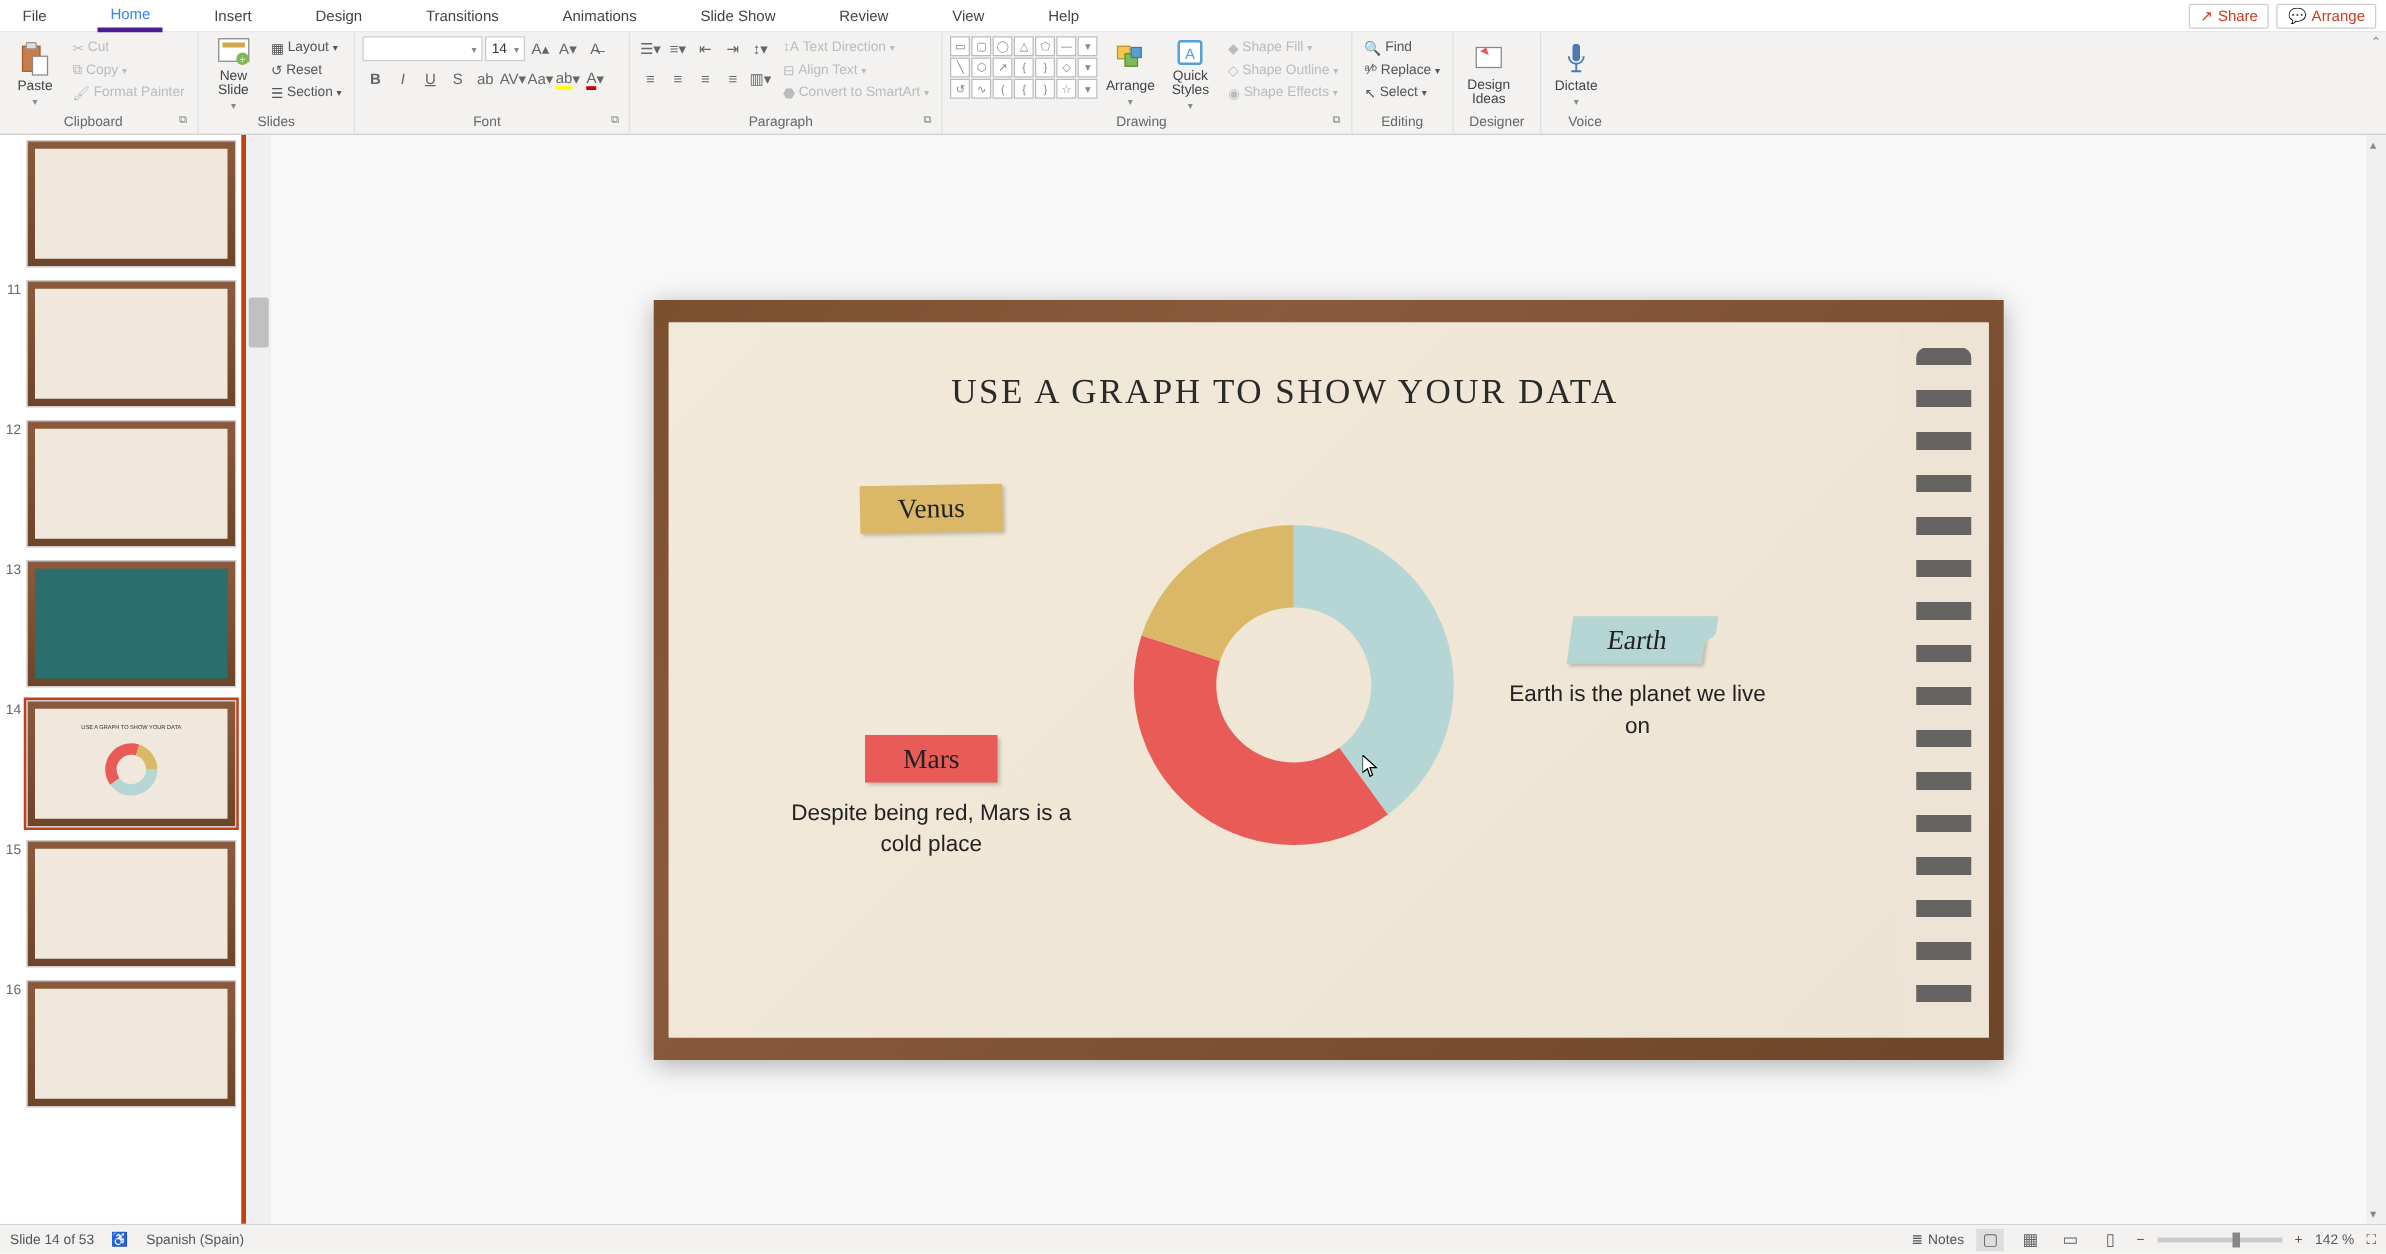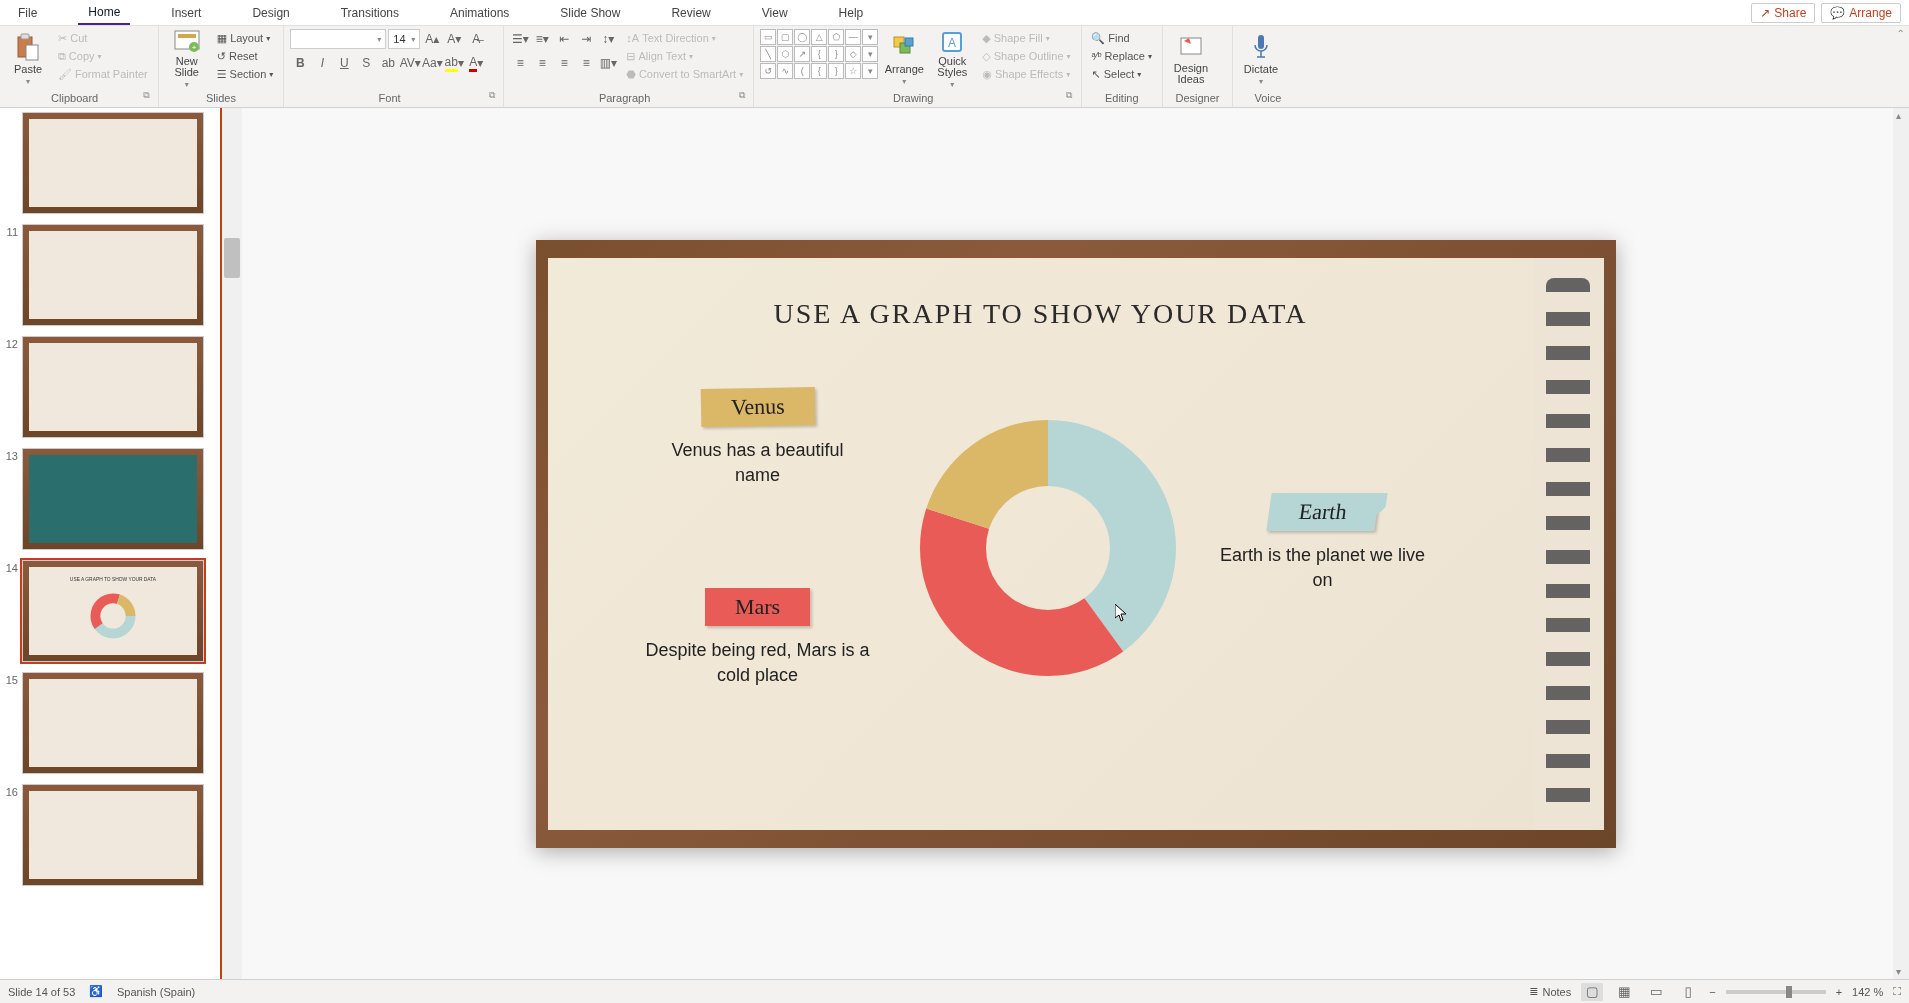--- a/index.html
+++ b/index.html
@@ -2,21 +2,21 @@
 <html><head>
 <meta charset="utf-8">
 <style>
 * { box-sizing: border-box; margin: 0; padding: 0; font-family: "Segoe UI", Arial, sans-serif; }
 html, body { width: 100%; height: 100%; overflow: hidden; background: #fff; }
 body { font-size: 12px; color: #333; }
 
 
 .menubar { display: flex; align-items: center; height: 26px; padding: 0 8px; border-bottom: 1px solid #e0e0e0; background: #fff; gap: 31px; }
 .menubar .tab { padding: 4px 10px; font-size: 12px; color: #444; cursor: pointer; }
-.menubar .tab.active { color: #0f172a; border-bottom: 2px solid #4c1d95; font-weight: 400; }
+.menubar .tab.active { color: #3b82f6; border-bottom: 4px solid #4c1d95; font-weight: 400; }
 .menubar .right { margin-left: auto; display: flex; gap: 6px; }
 .menubar .btn { border: 1px solid #ccc; padding: 2px 8px; border-radius: 2px; font-size: 12px; display: flex; align-items: center; gap: 4px; cursor: pointer; }
 .menubar .btn.share { color: #c43e1c; }
 .menubar .btn.comments { color: #c43e1c; }
 
 
 .ribbon { display: flex; height: 82px; background: #f3f2f1; border-bottom: 1px solid #d0d0d0; position: relative; }
 .ribbon .group { border-right: 1px solid #e0e0e0; padding: 3px 6px 0; display: flex; flex-direction: column; justify-content: space-between; min-width: 70px; }
 .ribbon .group-label { text-align: center; font-size: 11px; color: #666; padding: 2px 0 3px; }
 .ribbon .group-content { display: flex; align-items: flex-start; gap: 4px; flex: 1; }
@@ -26,21 +26,21 @@
 .small-btn.disabled { color: #bbb; }
 .col { display: flex; flex-direction: column; gap: 0px; }
 .row { display: flex; align-items: center; gap: 2px; }
 .font-box { width: 96px; height: 20px; border: 1px solid #ccc; background: #fff; font-size: 11px; padding: 0 4px; display: flex; align-items: center; }
 .size-box { width: 32px; height: 20px; border: 1px solid #ccc; background: #fff; font-size: 11px; padding: 0 4px; display: flex; align-items: center; }
 .tiny-btn { width: 20px; height: 20px; border: none; background: none; font-size: 12px; color: #666; display: flex; align-items: center; justify-content: center; cursor: pointer; }
 .dialog-launcher { text-align: right; font-size: 9px; color: #888; padding-right: 2px; cursor: pointer; }
 
 
 .workspace { display: flex; height: calc(100% - 132px); background: #fff; }
-.thumbs { width: 222px; background: #fff; overflow-y: auto; border-right: 2px solid #c2410c; padding: 4px; }
+.thumbs { width: 197px; background: #fff; overflow-y: auto; border-right: 4px solid #c2410c; padding: 4px; }
 .thumb-row { display: flex; align-items: flex-start; gap: 4px; margin-bottom: 10px; }
 .thumb-num { width: 14px; text-align: right; font-size: 11px; color: #666; padding-top: 2px; }
 .thumb { width: 182px; height: 102px; border: 1px solid #ccc; background: linear-gradient(#8b5a3c,#6d4528); position: relative; cursor: pointer; }
 .thumb.selected { outline: 2px solid #c43e1c; outline-offset: 0; }
 .thumb-inner { position: absolute; inset: 6px; background: #f0e8dc; }
 
 .ruler-gutter { width: 20px; background: #f3f2f1; }
 
 .canvas-area { flex: 1; background: #f8f8f8; display: flex; flex-direction: column; position: relative; }
 .slide-viewport { flex: 1; display: flex; align-items: center; justify-content: center; overflow: hidden; position: relative; }
@@ -451,21 +451,20 @@
 
   <div class="canvas-area">
     <div class="slide-viewport">
       <div class="slide">
         <div class="notebook">
           <div class="page">
             <div class="slide-title">USE A GRAPH TO SHOW YOUR DATA</div>
 
             <div class="callout" style="left:100px;top:130px;width:220px">
               <div class="tape y" style="transform:rotate(-1deg)">Venus</div>
-              <div class="desc">Venus has a beautiful name</div>
             </div>
 
             <div class="callout" style="left:90px;top:330px;width:240px">
               <div class="tape r">Mars</div>
               <div class="desc">Despite being red, Mars is a cold place</div>
             </div>
 
             <div class="callout" style="left:660px;top:235px;width:230px">
               <div class="tape b" style="transform:skewX(-8deg)">Earth</div>
               <div class="desc">Earth is the planet we live on</div>

